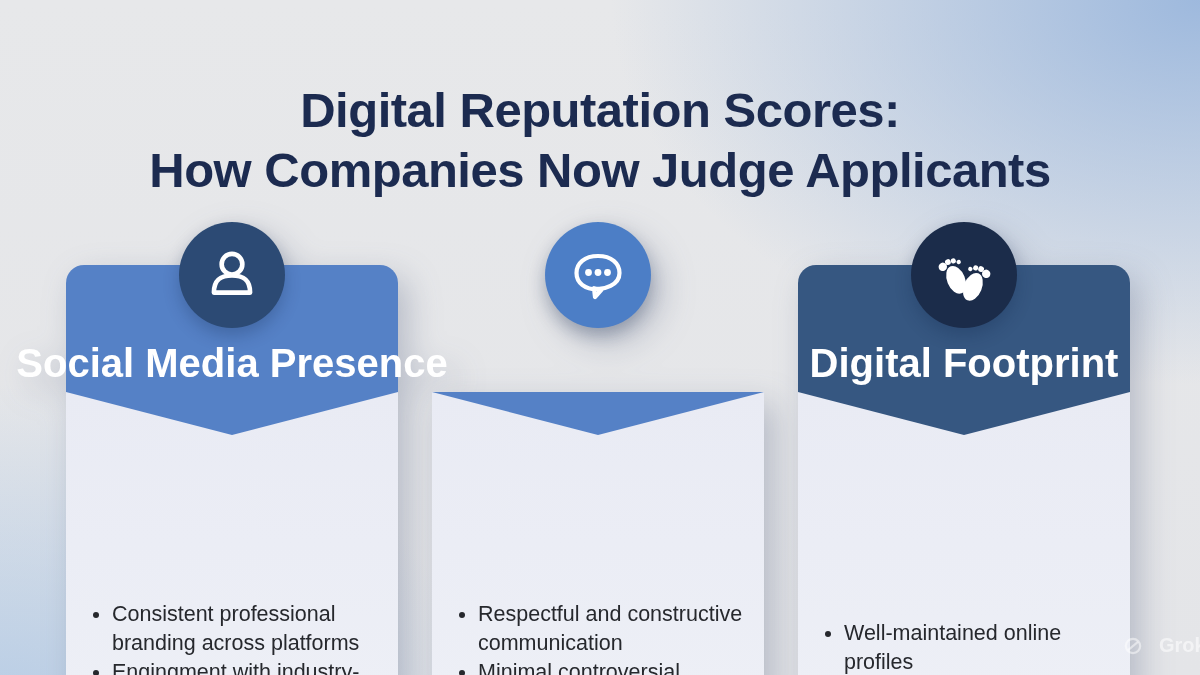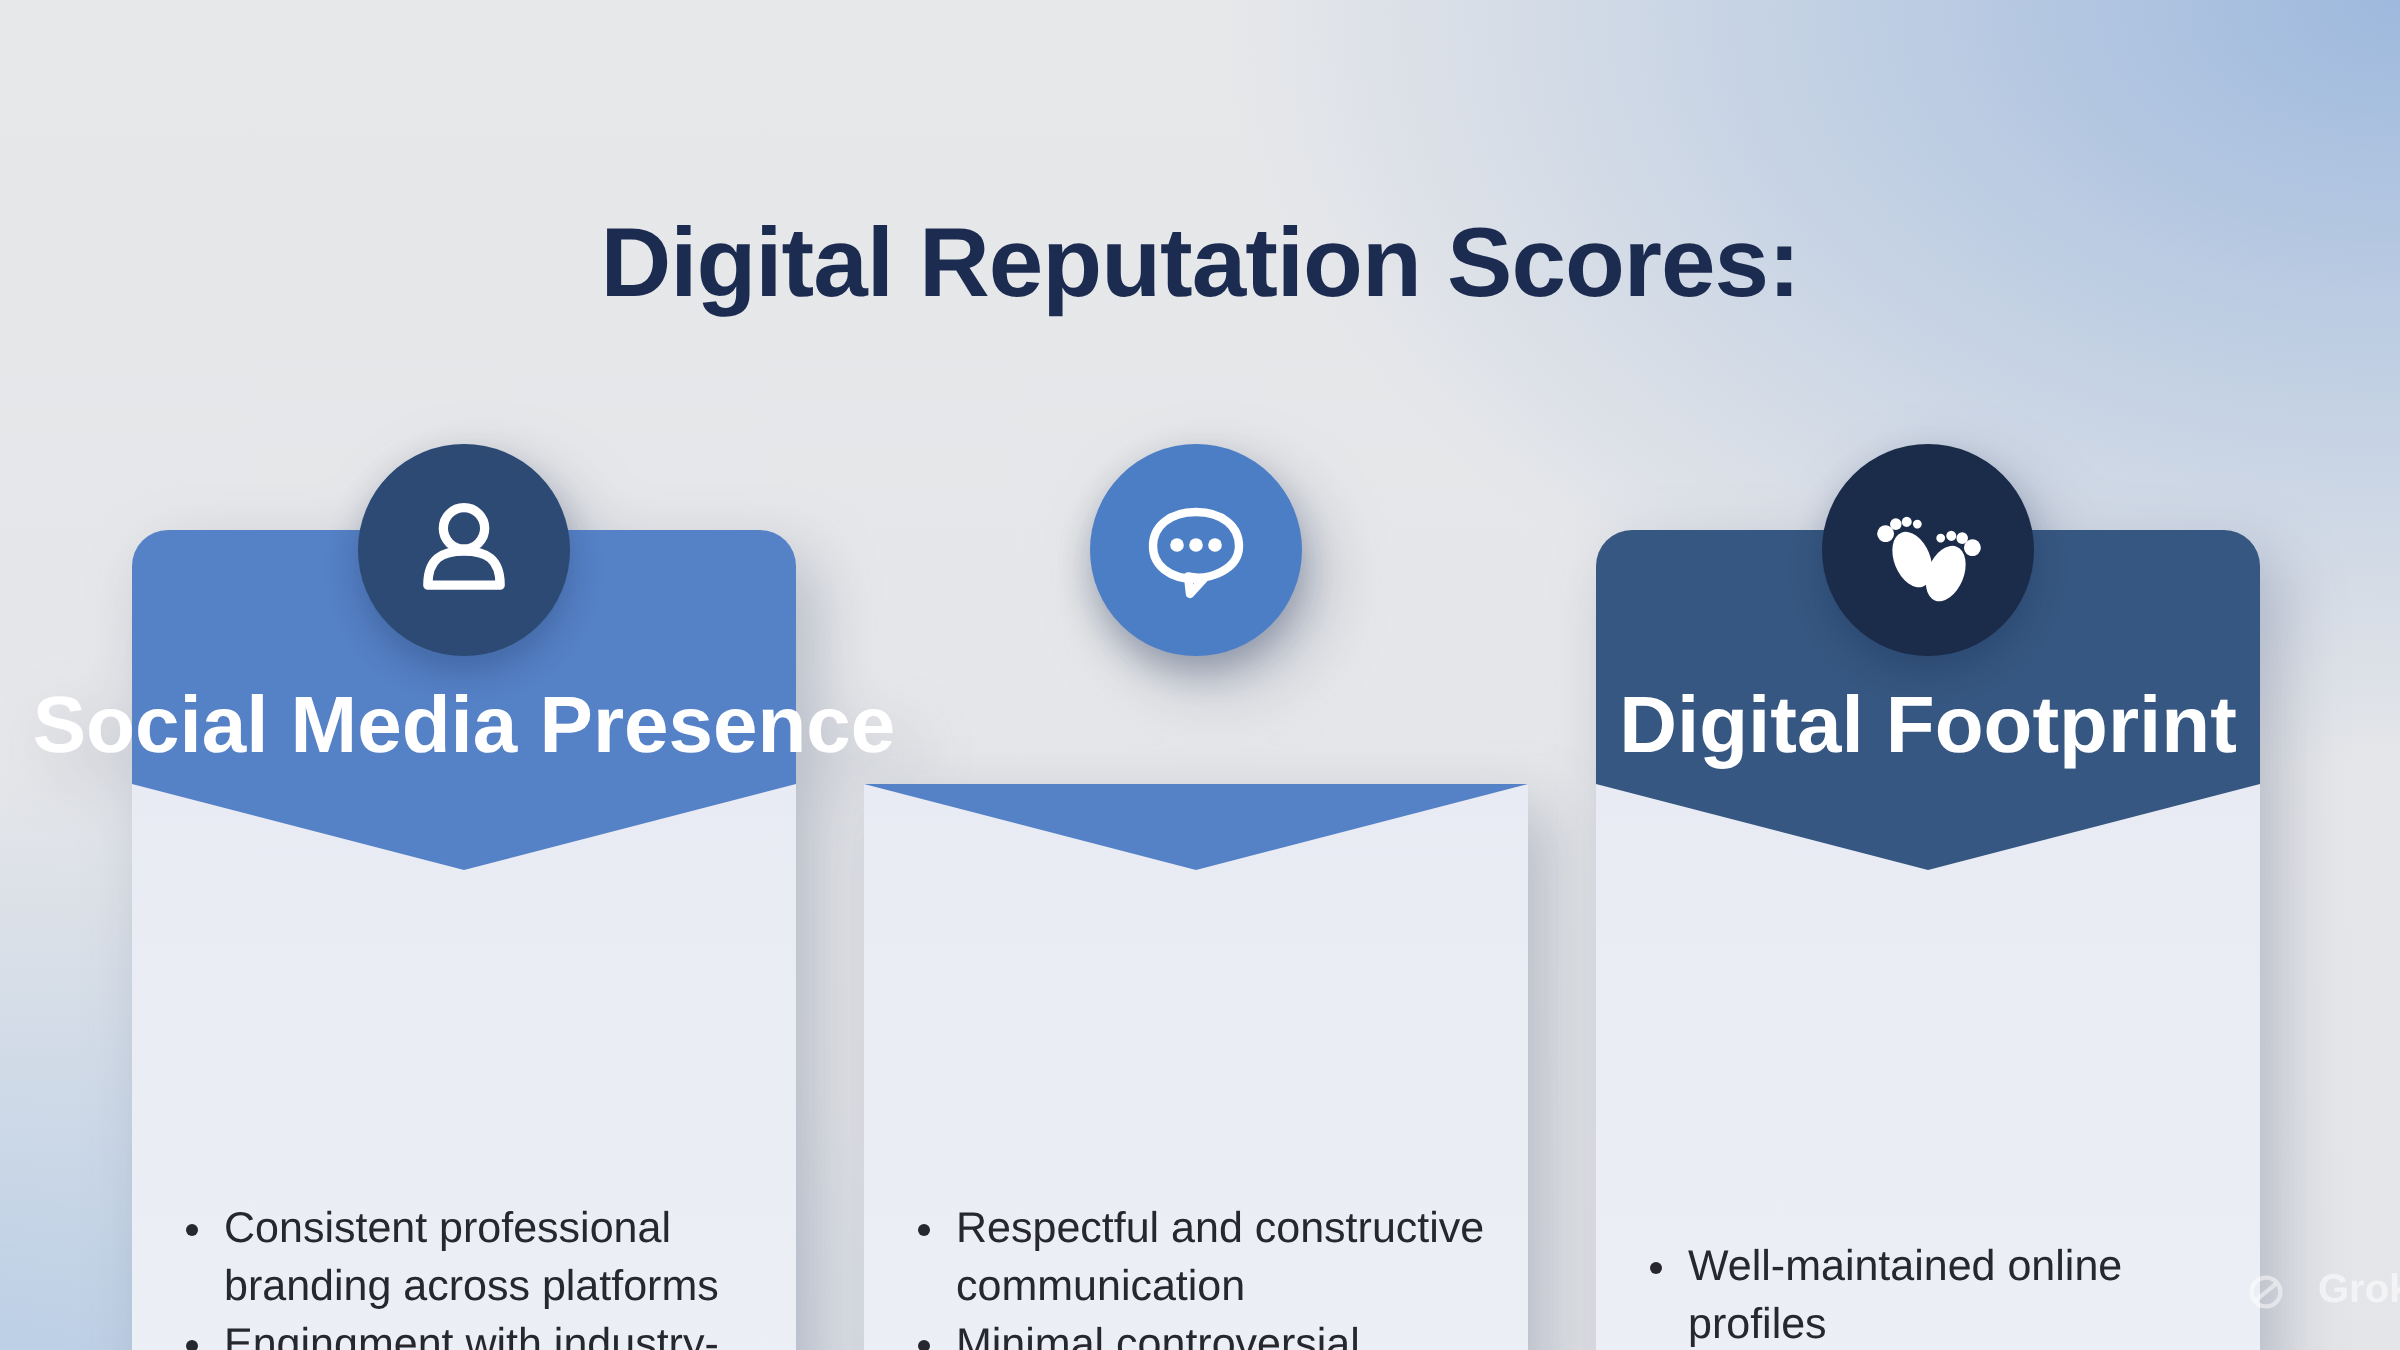--- a/index.html
+++ b/index.html
@@ -8,21 +8,21 @@
     width:1200px;height:675px;
     overflow:hidden;
     font-family:"Liberation Sans", sans-serif;
     background:
       radial-gradient(ellipse 950px 620px at 100% 0%, rgba(150,180,220,0.90), rgba(150,180,220,0) 62%),
       radial-gradient(ellipse 820px 560px at 0% 105%, rgba(160,192,228,0.65), rgba(160,192,228,0) 58%),
       linear-gradient(180deg,#e7e8ea 0%,#e4e5e8 100%);
   }
   .main-title{
     position:absolute;top:0;left:0;width:1200px;
-    padding-top:102px;
+    padding-top:80px;
     text-align:center;
     color:#1c2b50;
     font-size:49px;
     font-weight:bold;
     line-height:60px;
     letter-spacing:-0.5px;
   }
   .card{
     position:absolute;
     top:265px;
@@ -96,20 +96,21 @@
   }
   .watermark svg{opacity:0.9;}
 </style>
 </head>
 <body>
 
 <div id="stage">
 
   <div class="main-title">
     <div>Digital Reputation Scores:</div>
+    <div>How Companies Now Judge Applicants</div>
   </div>
 
   <div class="card card-1">
     <div class="card-body">
       <ul class="bullets bullets-offset-1">
         <li>Consistent professional branding across platforms</li>
         <li>Engingment with industry-related content</li>
 
       </ul>
     </div>

